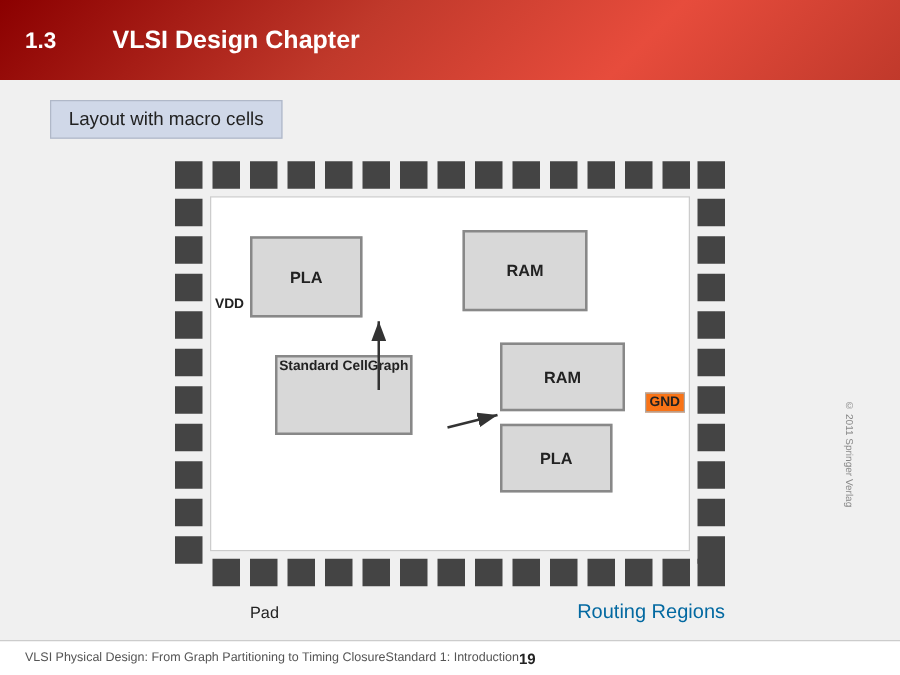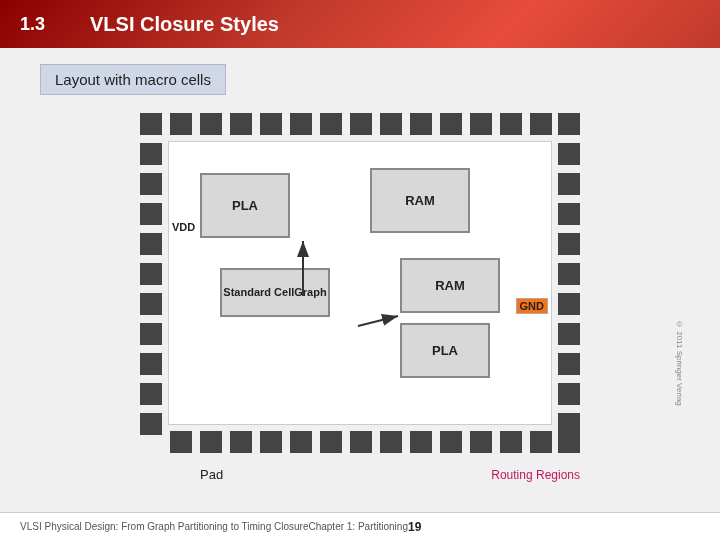--- a/index.html
+++ b/index.html
@@ -8,21 +8,21 @@
       height: 540px;
       background: #f0f0f0;
       font-family: Arial, sans-serif;
       overflow: hidden;
       position: relative;
     }
 
     
     #header {
       width: 720px;
-      height: 48px;
+      height: 64px;
       background: linear-gradient(135deg, #8b0000 0%, #c0392b 40%, #e74c3c 70%, #c0392b 100%);
       display: flex;
       align-items: center;
       padding: 0 20px;
       gap: 30px;
     }
     #header-number {
       color: #fff;
       font-size: 18px;
       font-weight: bold;
@@ -153,25 +153,24 @@
       font-weight: bold;
       color: #222;
     }
 
     
     #std-cell-block {
       position: absolute;
       top: 155px;
       left: 80px;
       width: 110px;
-      height: 49px;
-      background: #d8d8d8;
-      border: 2px solid #888;
-      display: flex;
-      align-items: center;
+      height: 64px;
+      background: #d8d8d8;
+      border: 2px solid #888;
+      display: flex;
       justify-content: center;
       text-align: center;
       font-size: 11px;
       font-weight: bold;
       color: #222;
       line-height: 1.3;
     }
 
     
     #pla-block-2 {
@@ -252,21 +251,21 @@
       color: #888;
       writing-mode: vertical-rl;
       text-orientation: mixed;
     }
   </style>
 </head>
 <body>
 
 <div id="header">
   <span id="header-number">1.3</span>
-  <span id="header-title">VLSI Closure Styles</span>
+  <span id="header-title">VLSI Design Chapter</span>
 </div>
 
 <div id="main">
   <div id="section-title-box">Layout with macro cells</div>
 
   
   <div id="diagram">
 
     <div class="pad-cell" style="top:0; left:0;"></div>
     <div class="pad-cell" style="top:0; left:30px;"></div>
@@ -350,26 +349,26 @@
       <line x1="135" y1="155" x2="135" y2="100" stroke="#333" stroke-width="2" marker-end="url(#arrowhead)"></line>
 
       <line x1="190" y1="185" x2="230" y2="175" stroke="#333" stroke-width="2" marker-end="url(#arrowhead)"></line>
     </svg>
 
     <div id="bottom-labels">
       <div id="pad-label-container">
         <span style="font-size:13px;color:#222;">Pad</span>
       </div>
       <div id="routing-label-container">
-        <span style="font-size:12px;color:#be185d;margin-top:22px;">Routing Regions</span>
+        <span style="font-size:16px;color:#0369a1;margin-top:22px;">Routing Regions</span>
       </div>
     </div>
 
   </div>
 </div>
 
 <div id="copyright">© 2011 Springer Verlag</div>
 
 <div id="footer">
   <span id="footer-left">VLSI Physical Design: From Graph Partitioning to Timing Closure</span>
-  <span id="footer-center">Chapter 1: Partitioning</span>
+  <span id="footer-center">Standard 1: Introduction</span>
   <span id="footer-right">19</span>
 </div>
 
 </body></html>

